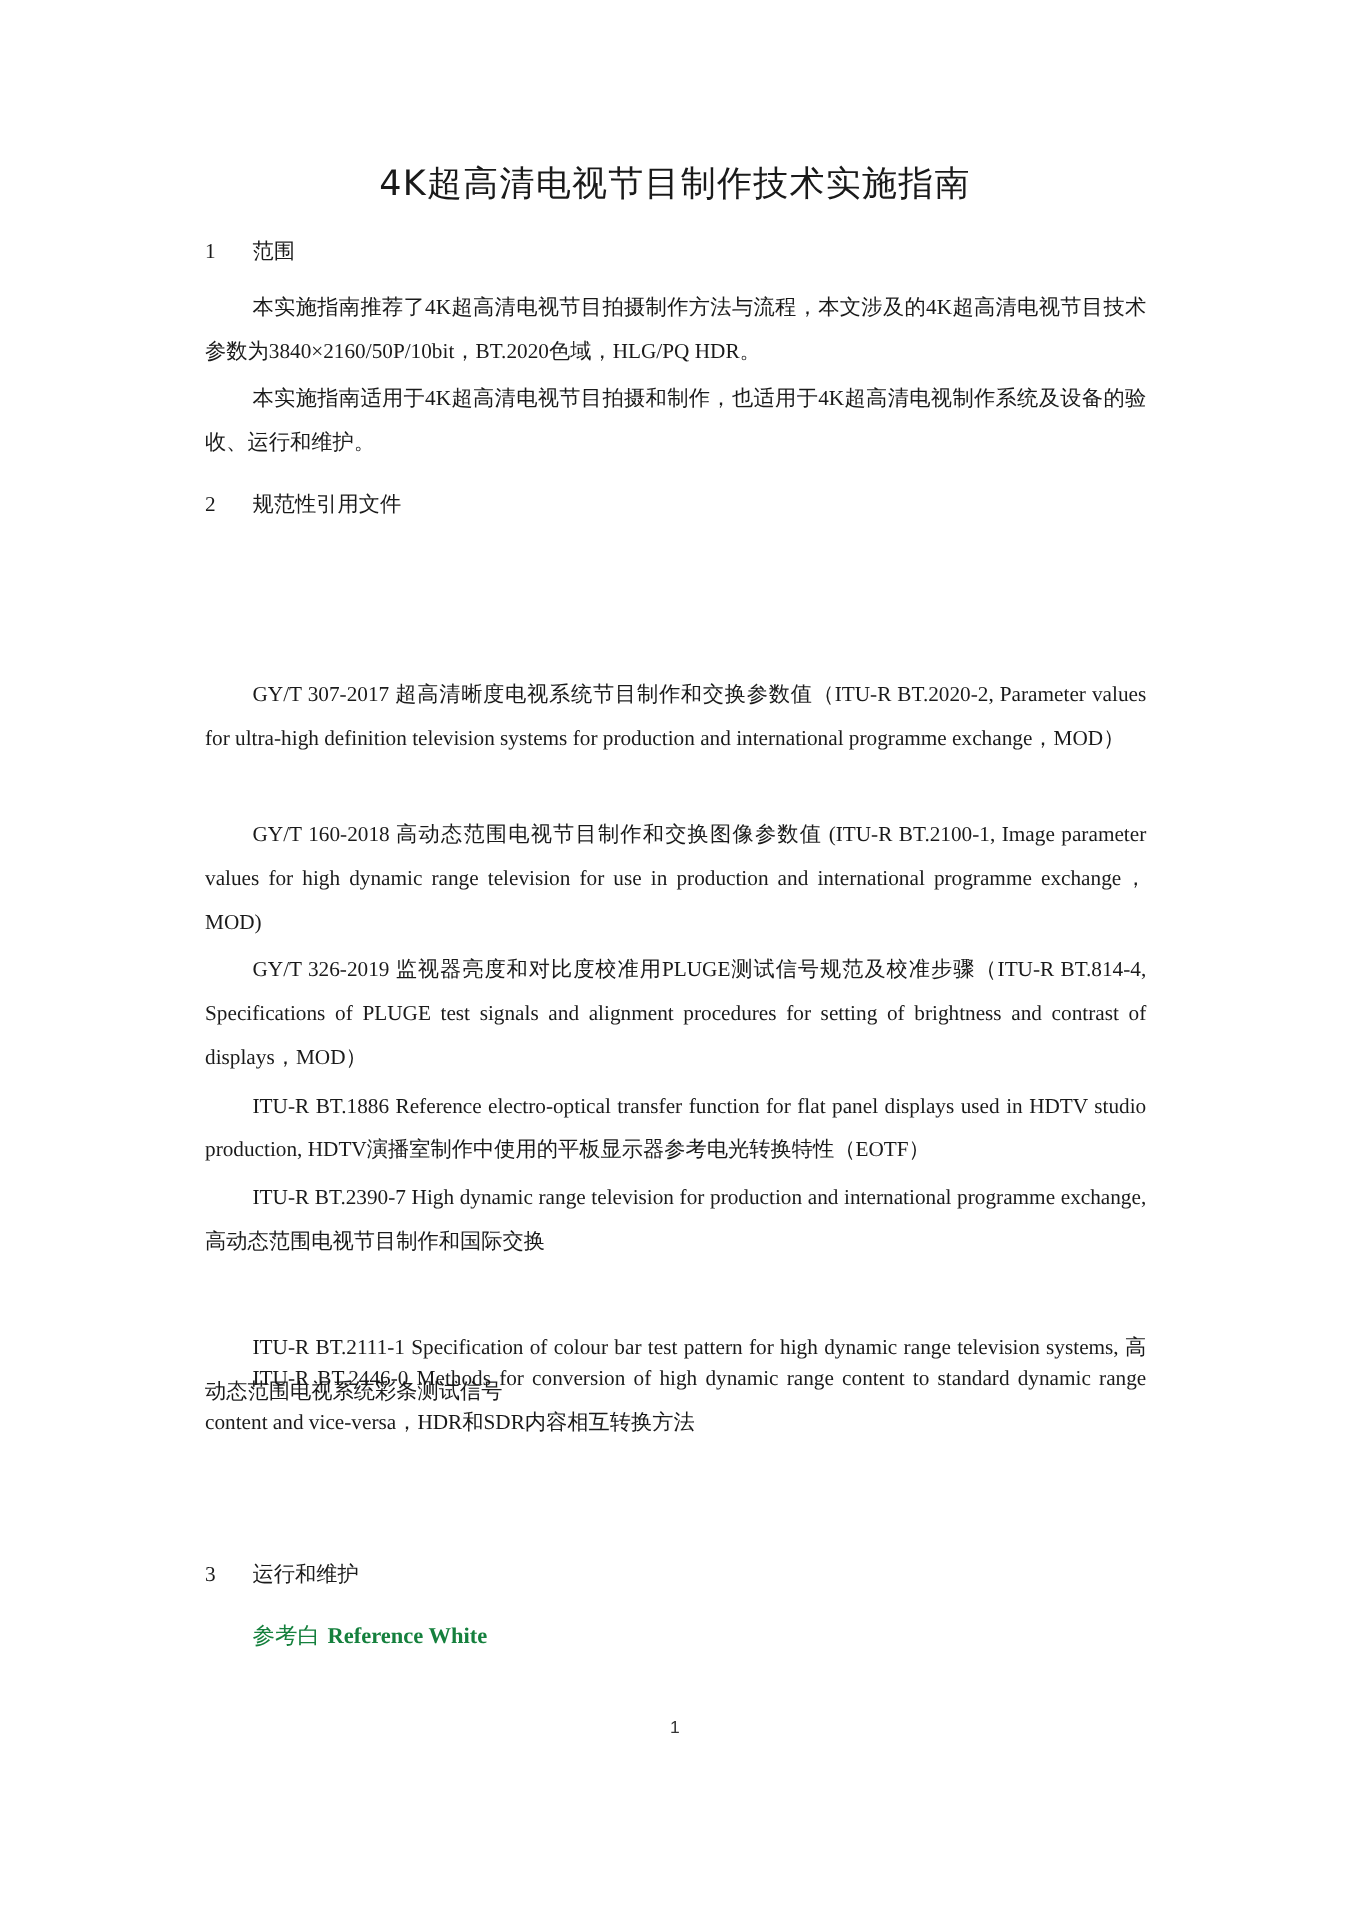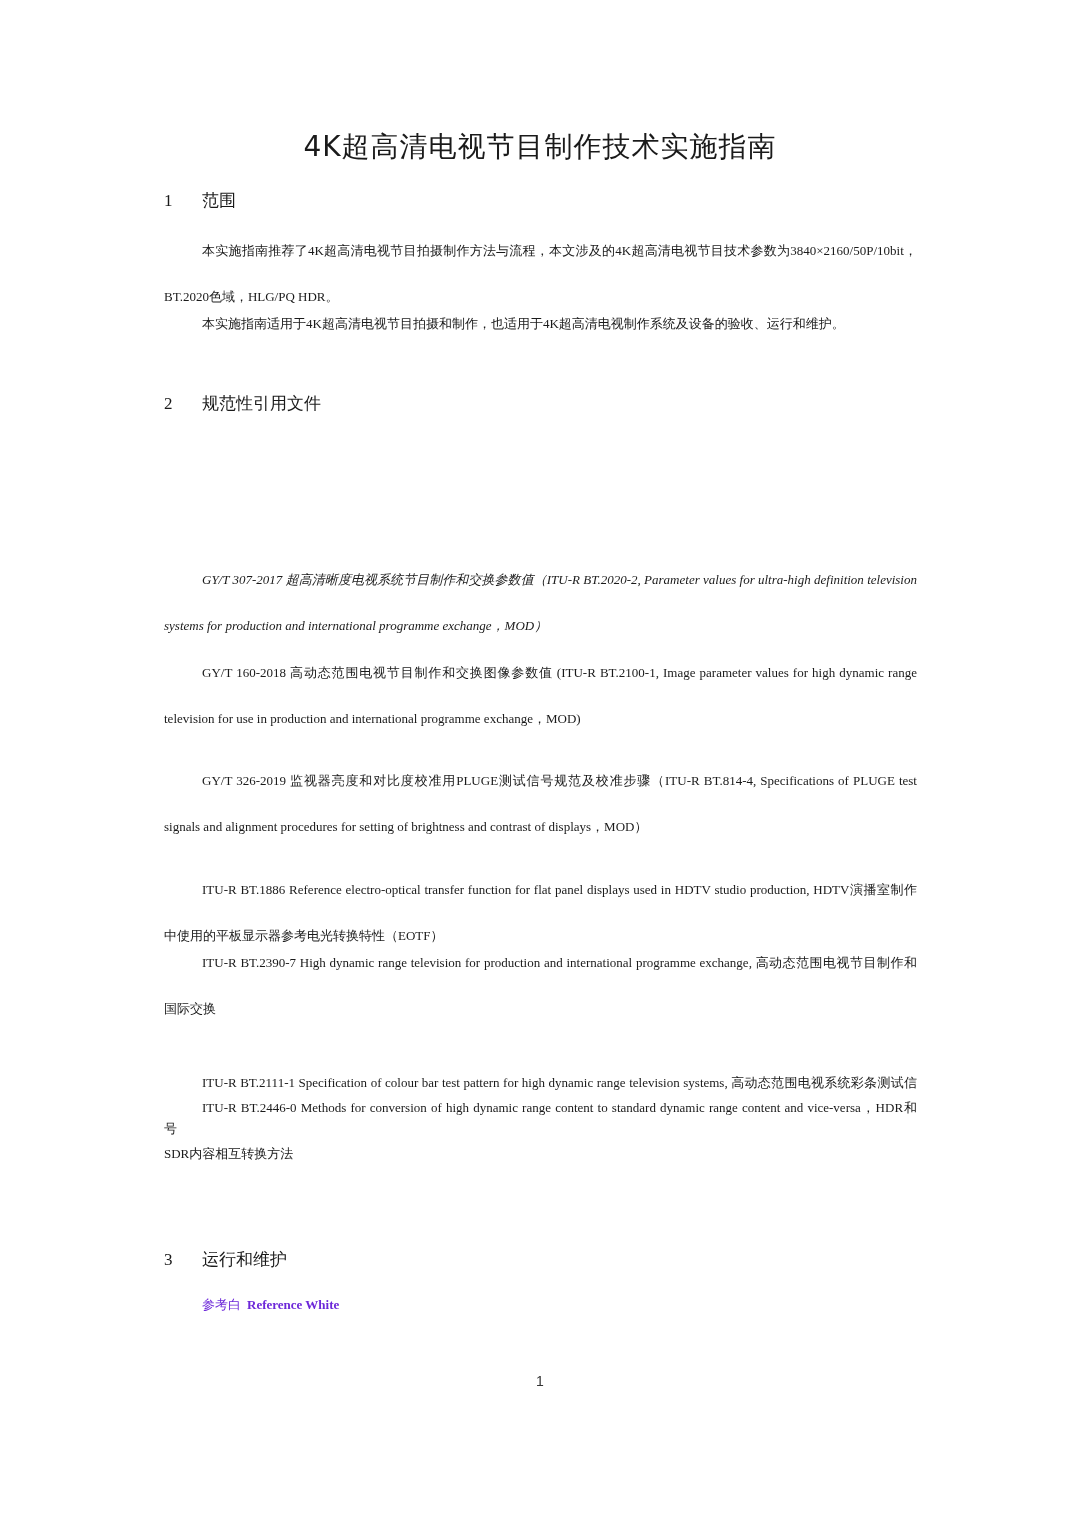--- a/index.html
+++ b/index.html
@@ -45,32 +45,32 @@
     }
     .heading .num {
       font-family: "Liberation Serif", serif;
       width: 38px;
       display: inline-block;
     }
     .para {
       position: absolute;
       left: 164px;
       width: 753px;
-      font-size: 13px;
-      line-height: 46px;
+      font-size: 17px;
+      line-height: 35px;
       text-align: justify;
       text-indent: 38px;
       color: #1a1a1a;
       margin: 0;
     }
     .term {
       position: absolute;
       left: 202px;
-      font-size: 13px;
-      color: #6d28d9;
+      font-size: 18px;
+      color: #15803d;
     }
     .term .en {
       font-weight: bold;
       margin-left: 6px;
     }
     .page-number {
       position: absolute;
       left: 0;
       width: 1080px;
       top: 1373px;
@@ -93,21 +93,21 @@
   </div>
 
   <p class="para" style="top:228px;">本实施指南推荐了4K超高清电视节目拍摄制作方法与流程，本文涉及的4K超高清电视节目技术参数为3840×2160/50P/10bit，BT.2020色域，HLG/PQ HDR。</p>
   <p class="para" style="top:301px;">本实施指南适用于4K超高清电视节目拍摄和制作，也适用于4K超高清电视制作系统及设备的验收、运行和维护。</p>
 
   <div class="heading" style="top:392px;">
     <span class="num">2</span>
     <span>规范性引用文件</span>
   </div>
 
-  <p class="para" style="top:557px;font-style:italic;">GY/T 307-2017 超高清晰度电视系统节目制作和交换参数值（ITU-R BT.2020-2, Parameter values for ultra-high definition television systems for production and international programme exchange，MOD）</p>
+  <p class="para" style="top:538px;">GY/T 307-2017 超高清晰度电视系统节目制作和交换参数值（ITU-R BT.2020-2, Parameter values for ultra-high definition television systems for production and international programme exchange，MOD）</p>
   <p class="para" style="top:650px;">GY/T 160-2018 高动态范围电视节目制作和交换图像参数值 (ITU-R BT.2100-1, Image parameter values for high dynamic range television for use in production and international programme exchange，MOD)</p>
   <p class="para" style="top:758px;">GY/T 326-2019 监视器亮度和对比度校准用PLUGE测试信号规范及校准步骤（ITU-R BT.814-4, Specifications of PLUGE test signals and alignment procedures for setting of brightness and contrast of displays，MOD）</p>
   <p class="para" style="top:867px;">ITU-R BT.1886 Reference electro-optical transfer function for flat panel displays used in HDTV studio production, HDTV演播室制作中使用的平板显示器参考电光转换特性（EOTF）</p>
   <p class="para" style="top:940px;">ITU-R BT.2390-7 High dynamic range television for production and international programme exchange, 高动态范围电视节目制作和国际交换</p>
   <p class="para" style="top:1060px;">ITU-R BT.2111-1 Specification of colour bar test pattern for high dynamic range television systems, 高动态范围电视系统彩条测试信号</p>
   <p class="para" style="top:1085px;">ITU-R BT.2446-0 Methods for conversion of high dynamic range content to standard dynamic range content and vice-versa，HDR和SDR内容相互转换方法</p>
 
   <div class="heading" style="top:1248px;">
     <span class="num">3</span>
     <span>运行和维护</span>

